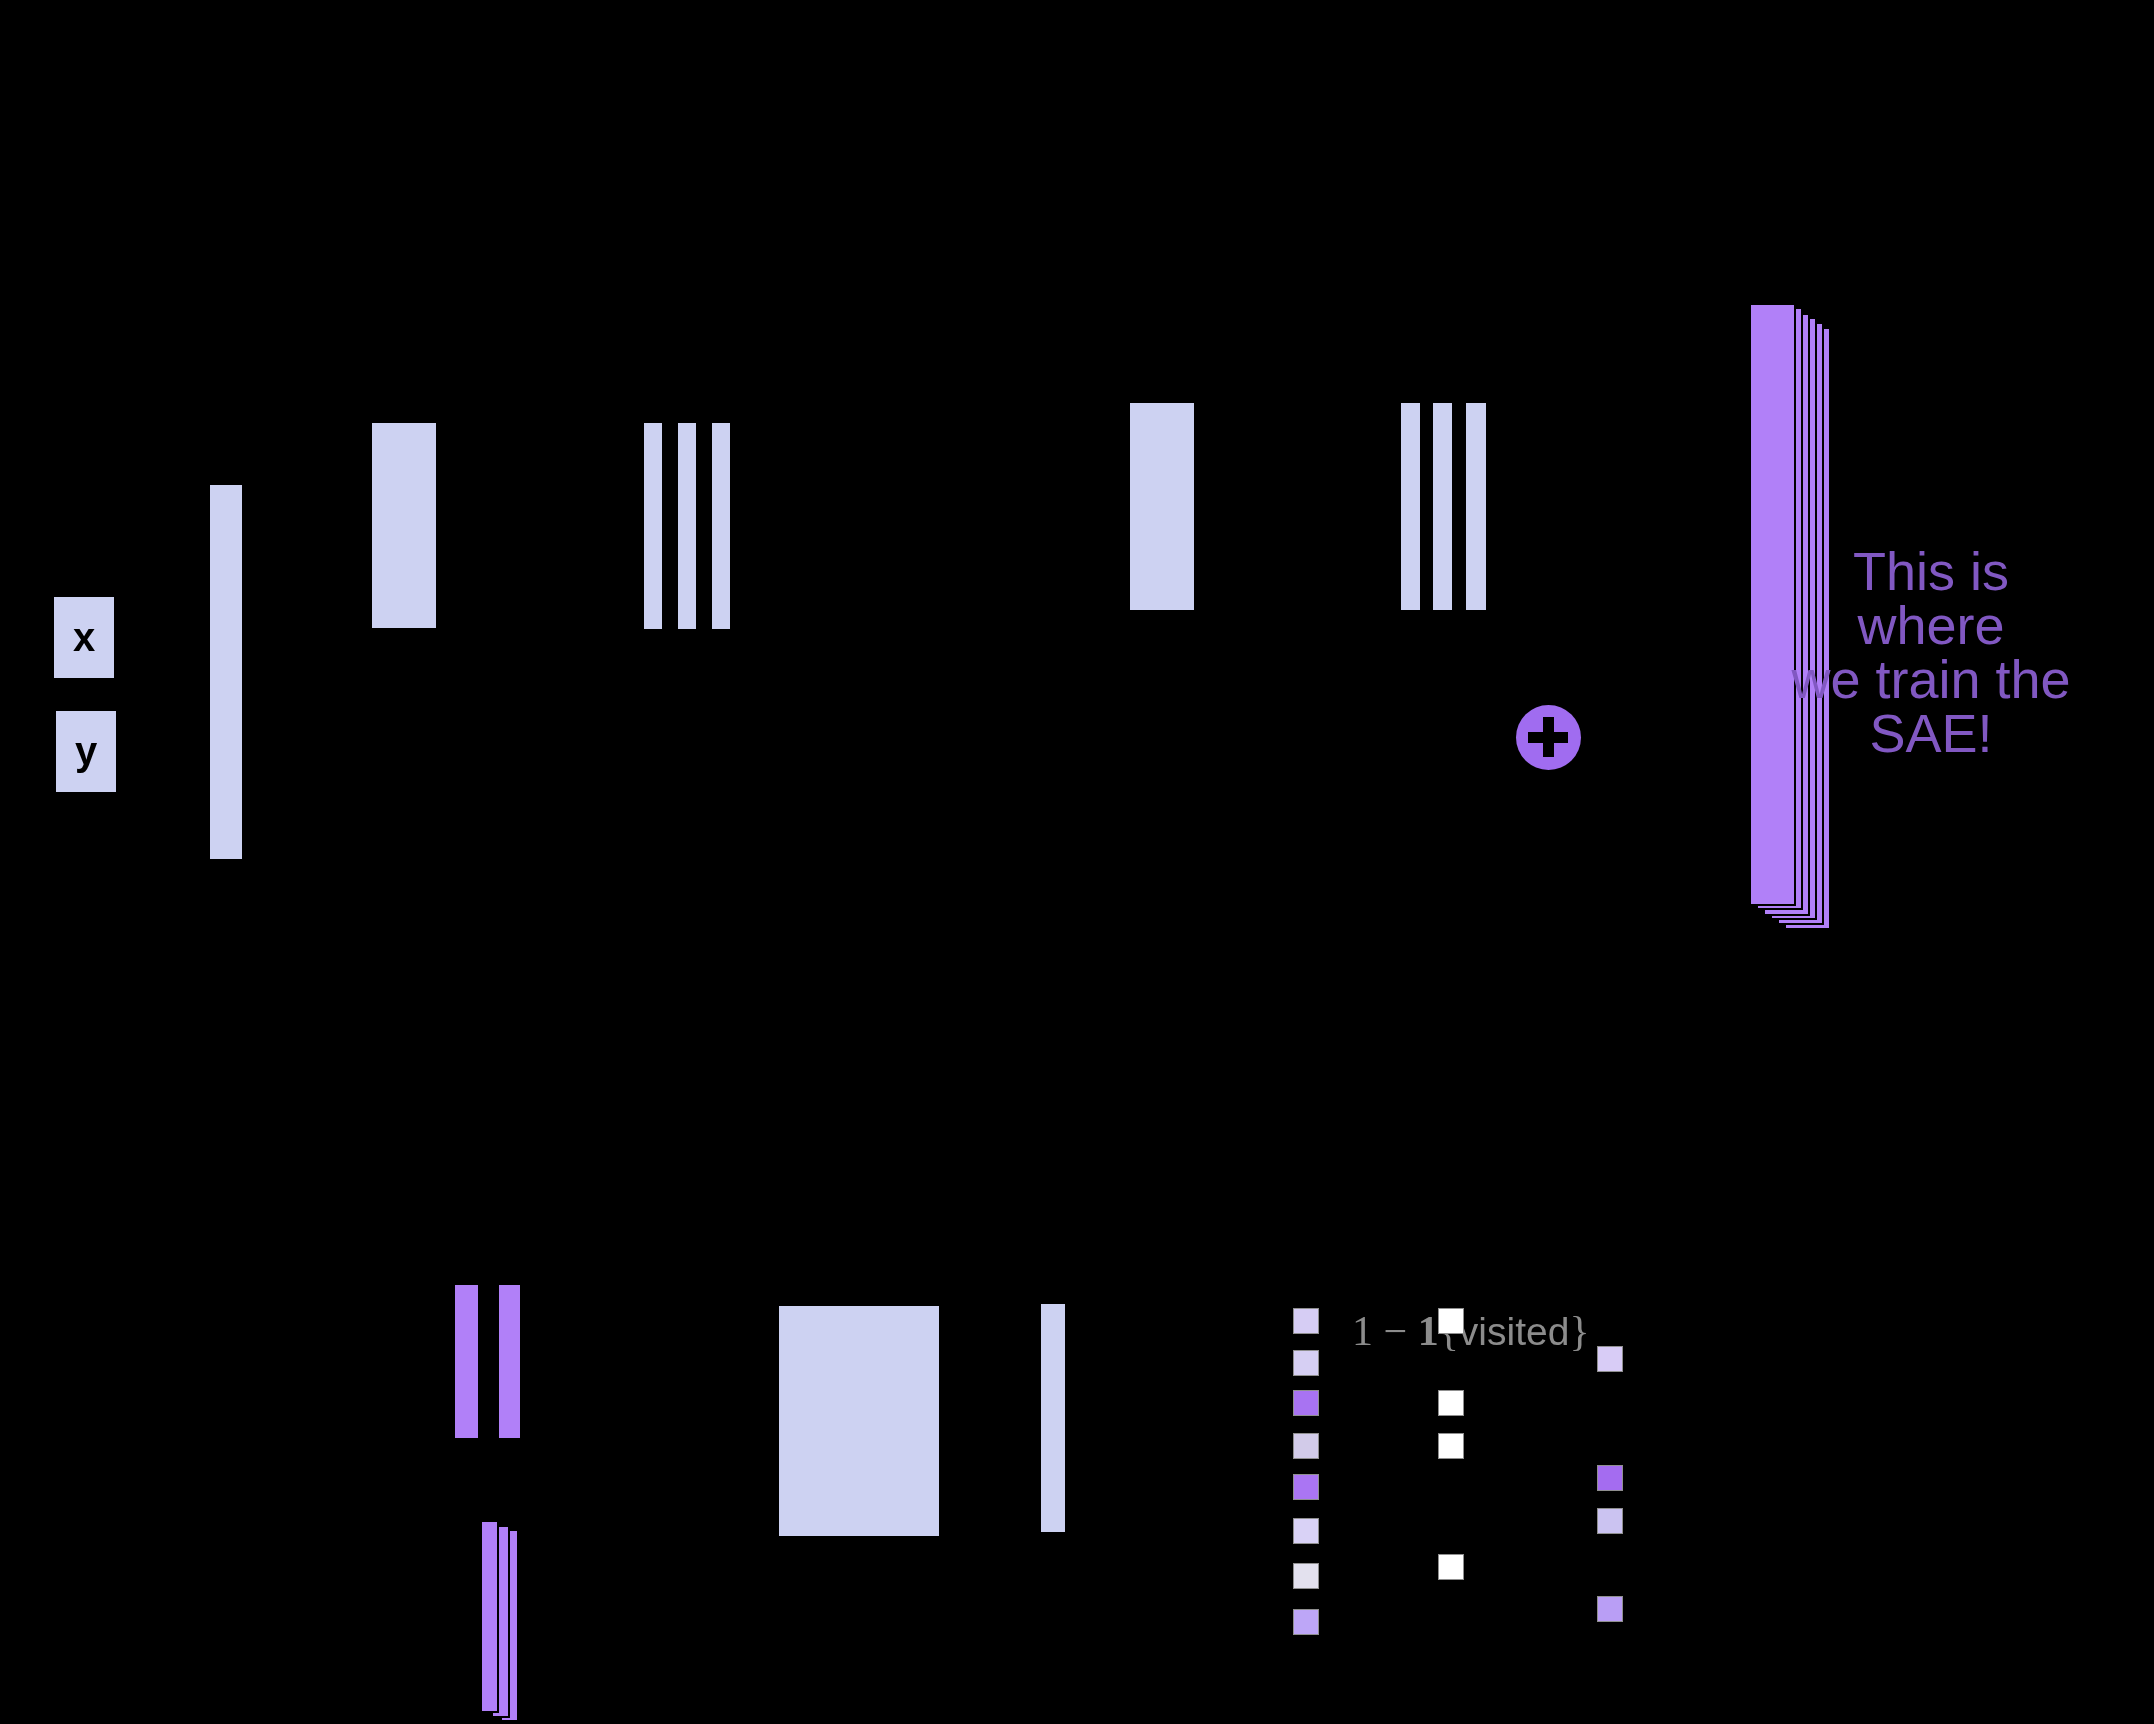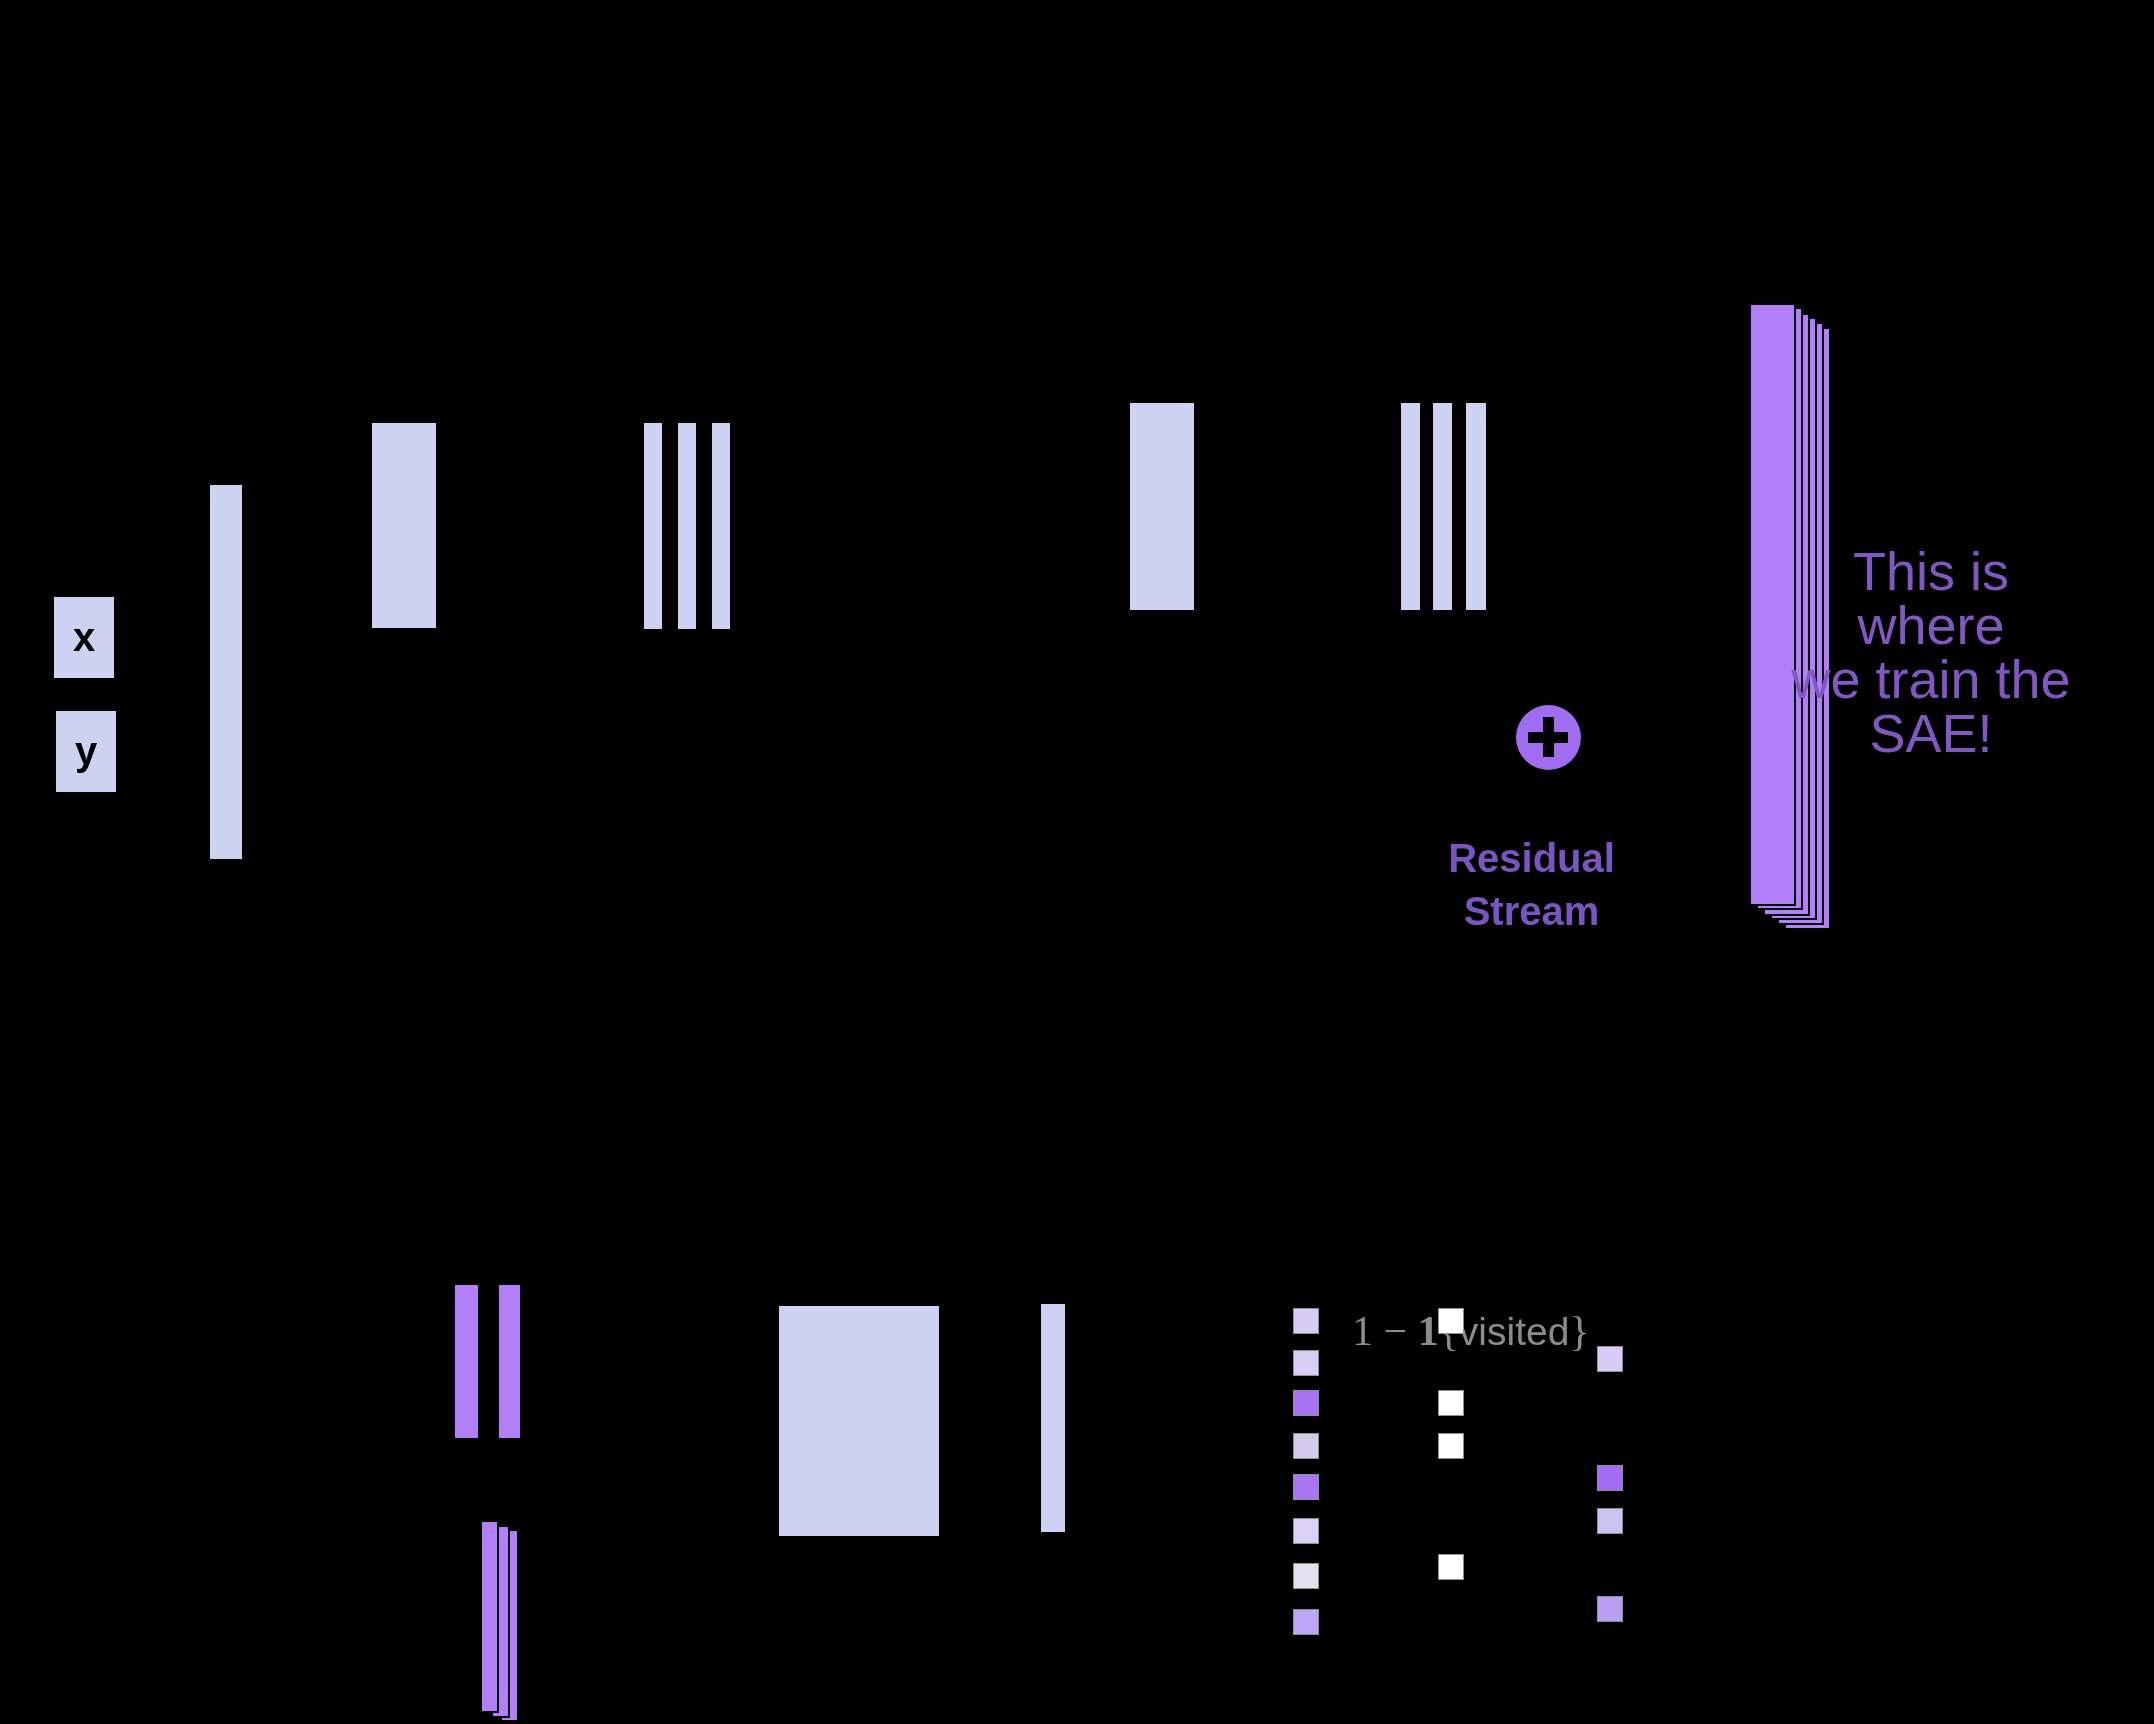--- a/index.html
+++ b/index.html
@@ -137,22 +137,20 @@
   <div class="abs lav" style="left:1130px; top:403px; width:64px; height:207px;"></div>
 
   <div class="abs lav" style="left:1401px; top:403px; width:19.3px; height:207px;"></div>
   <div class="abs lav" style="left:1433px; top:403px; width:19.3px; height:207px;"></div>
   <div class="abs lav" style="left:1466px; top:403px; width:20px; height:207px;"></div>
 
   <div class="plus-circle">
     <span class="plus-cross"></span>
   </div>
 
-  <div class="residual-label">Residual
-Stream</div>
 
   <div>
     <div class="sheet" style="left:1784px; top:327px; width:47px; height:603px;"></div>
     <div class="sheet" style="left:1777px; top:322px; width:47px; height:603px;"></div>
     <div class="sheet" style="left:1770px; top:317px; width:47px; height:603px;"></div>
     <div class="sheet" style="left:1763px; top:313px; width:47px; height:603px;"></div>
     <div class="sheet" style="left:1756px; top:307px; width:47px; height:603px;"></div>
     <div class="sheet" style="left:1749px; top:303px; width:47px; height:603px;"></div>
   </div>
 

